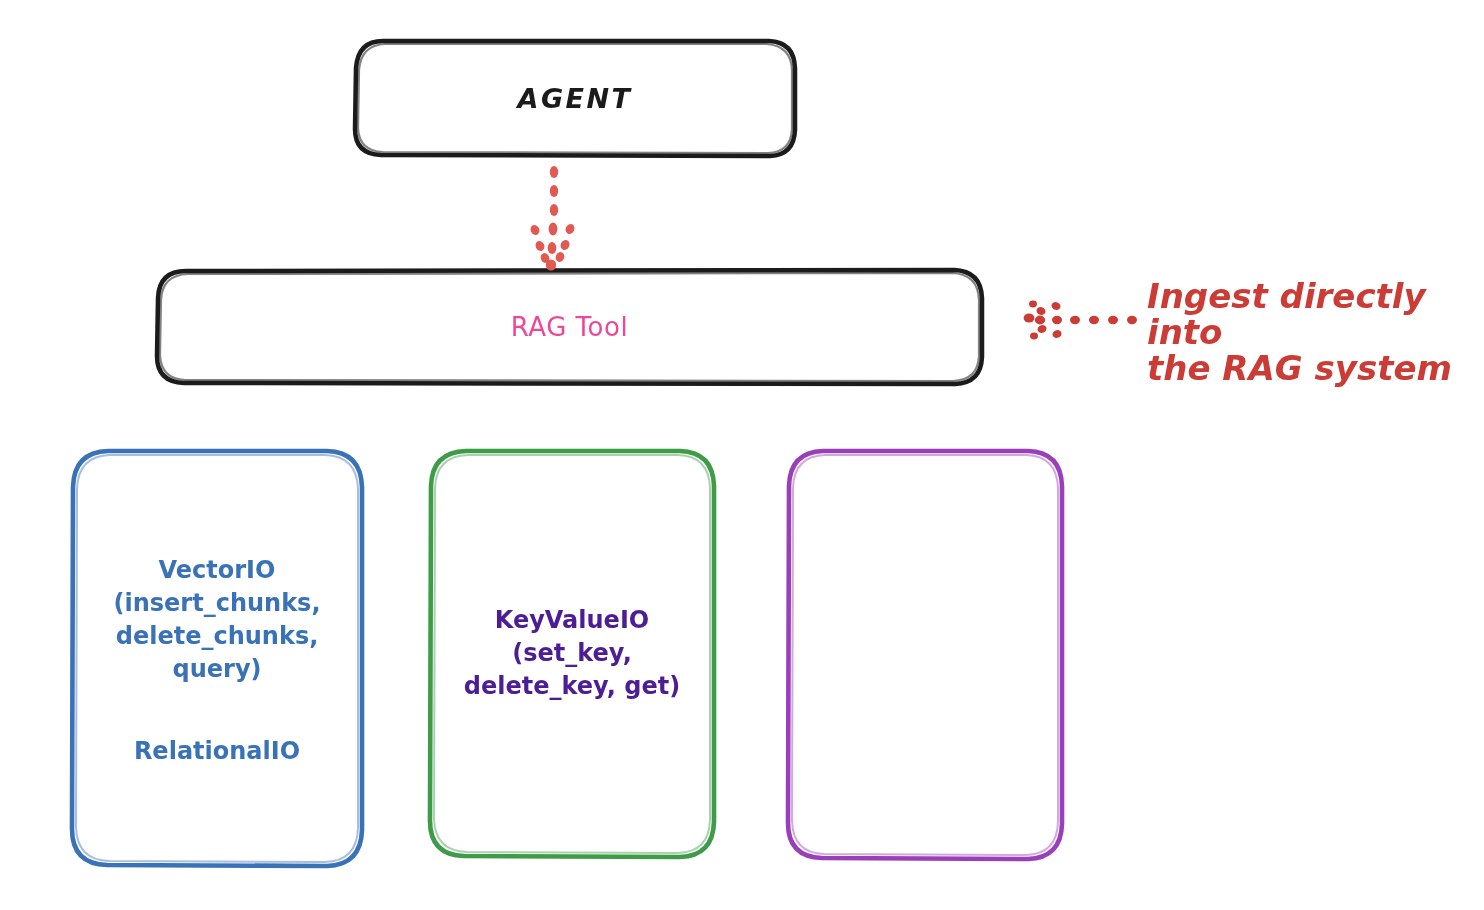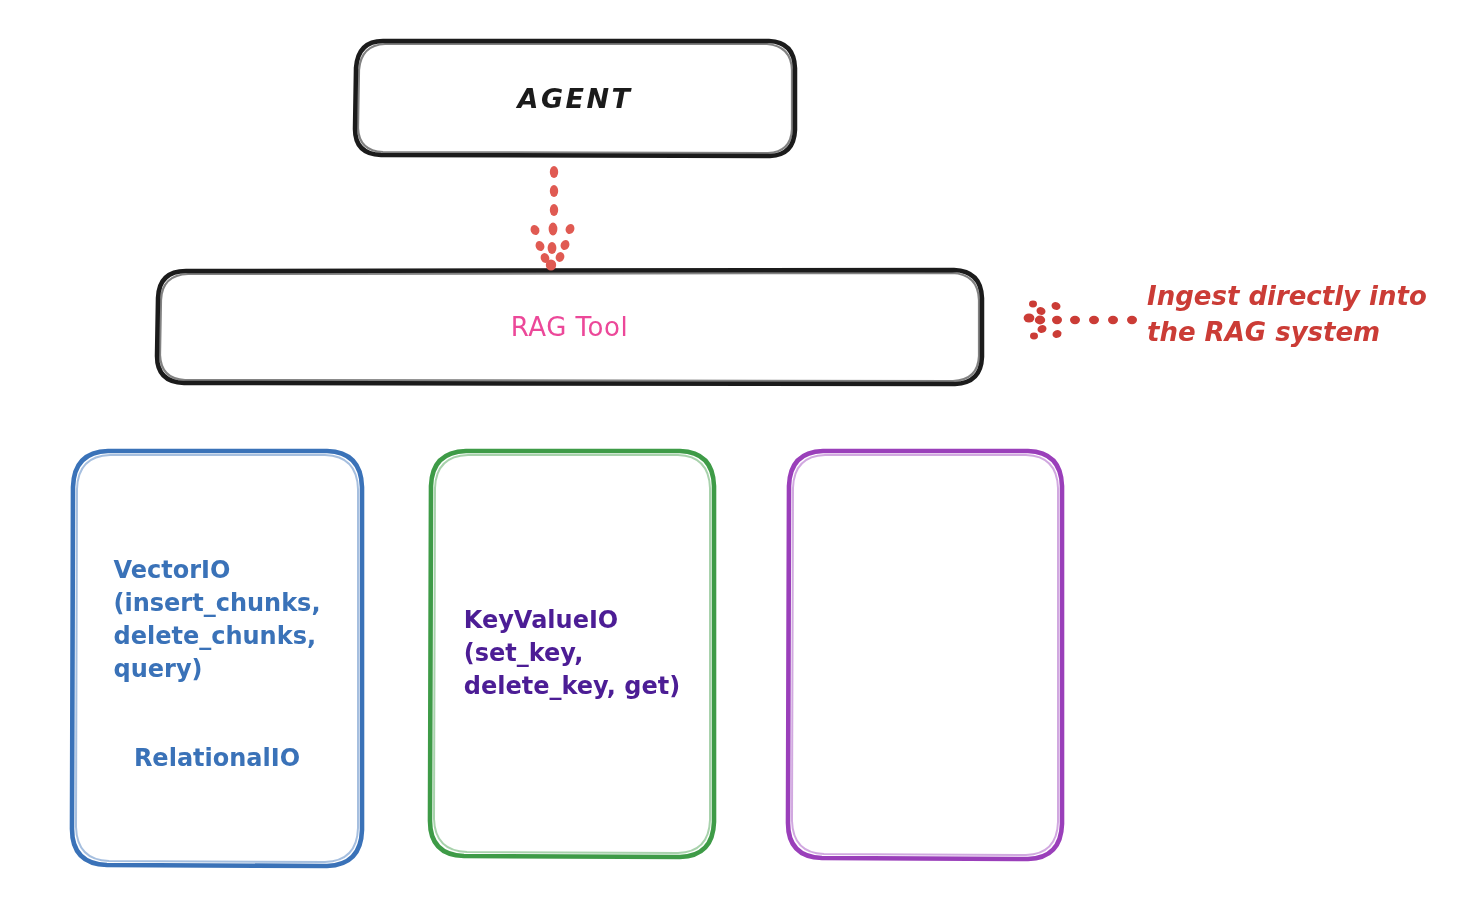--- a/index.html
+++ b/index.html
@@ -26,20 +26,21 @@
     height: 910px;
     pointer-events: none;
   }
   .node {
     position: absolute;
     box-sizing: border-box;
     display: flex;
     flex-direction: column;
     align-items: center;
     justify-content: center;
+    text-align: center;
   }
   .node-label {
     display: block;
     white-space: pre;
   }
 
   
   #agent-node {
     left: 355px;
     top: 40px;
@@ -74,21 +75,21 @@
   .provider-node {
     padding: 0 6px;
   }
   .provider-node .node-label {
     font-family: "DejaVu Sans", sans-serif;
     font-weight: 700;
     font-size: 24px;
     line-height: 33px;
   }
   .provider-api {
-    margin: 12px;
+    margin: 5px;
   }
   .provider-index {
     margin-top: 44px;
   }
 
   #vectorio-node {
     left: 72px;
     top: 450px;
     width: 290px;
     height: 416px;
@@ -113,21 +114,21 @@
 
   
   #ingest-annotation {
     position: absolute;
     left: 1147px;
     top: 278px;
     width: 330px;
     color: #cb3c36;
     font-family: "DejaVu Sans", sans-serif;
     font-weight: 700;
-    font-size: 26px;
+    font-size: 34px;
     line-height: 36px;
     font-style: italic;
     text-align: left;
     white-space: pre-line;
   }
 </style>
 </head>
 <body>
 
 <div id="canvas">

